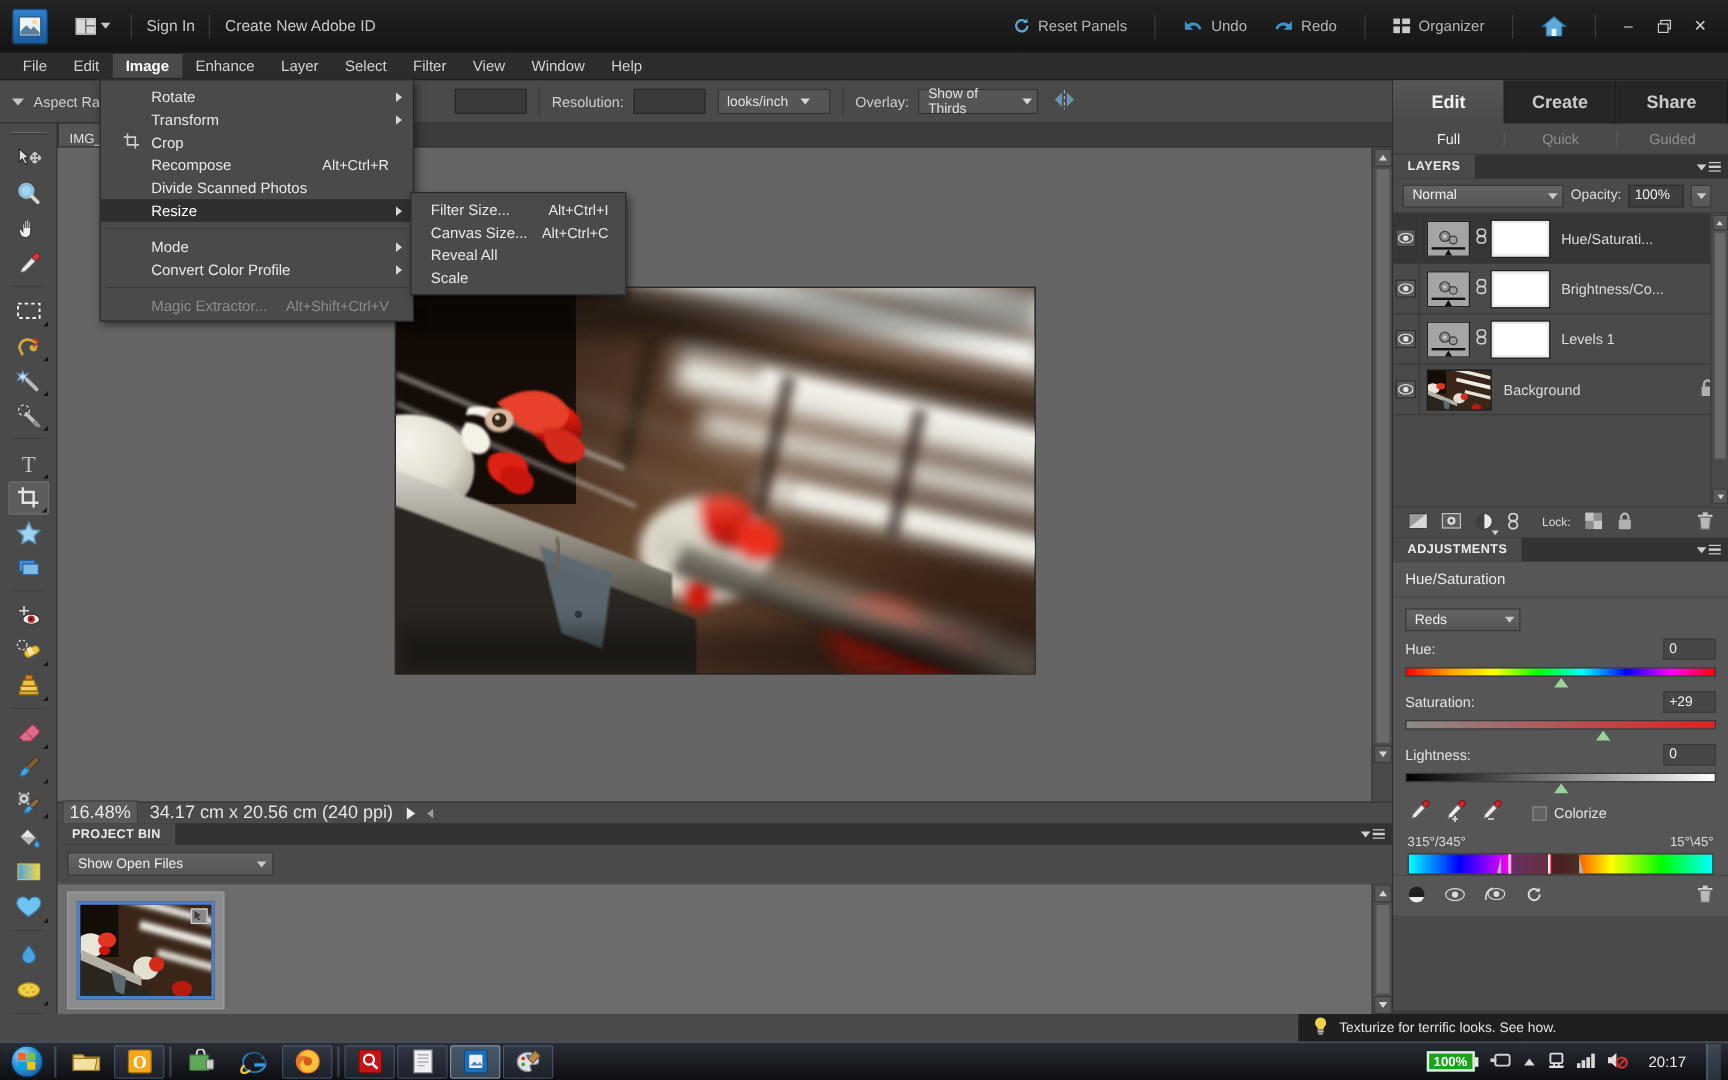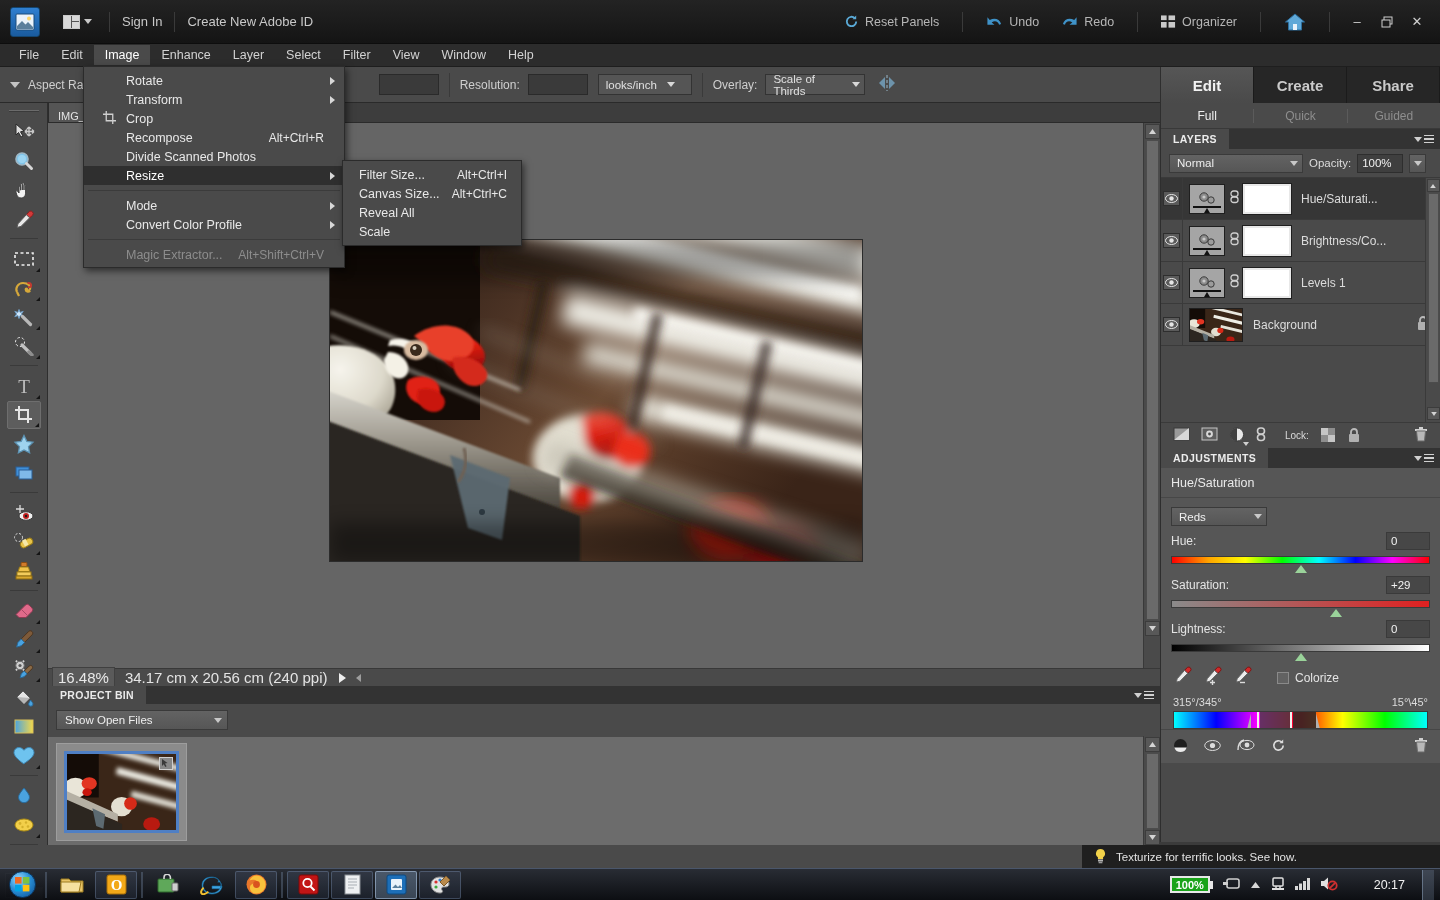--- a/index.html
+++ b/index.html
@@ -46,21 +46,21 @@
   .win-btn { width: 30px; height: 28px; display: flex; align-items: center; justify-content: center;
     color: #cfcfcf; font-size: 13px; cursor: default; }
 
   
   .menubar {
     position: absolute; left: 0; top: 44px; width: 1440px; height: 23px;
     background: #2c2c2c; border-bottom: 1px solid #1e1e1e;
     display: flex; align-items: center; padding-left: 8px;
   }
   .menubar .mi { padding: 3px 11px; font-size: 12.5px; color: #d2d2d2; cursor: default; }
-  .menubar .mi.active { background: #4a4a4a; color: #fff; }
+  .menubar .mi.active { background: #4a4a4a; color: #fff; font-weight: bold; }
 
   
   .optionsbar {
     position: absolute; left: 0; top: 67px; width: 1440px; height: 36px;
     background: #4a4a4a; border-bottom: 1px solid #2a2a2a;
     display: flex; align-items: center;
   }
   .opt-arrow { width: 0; height: 0; border-left: 5px solid transparent; border-right: 5px solid transparent;
     border-top: 6px solid #c4c4c4; margin: 0 8px 0 10px; }
   .opt-label { font-size: 12px; color: #cfcfcf; white-space: nowrap; }
@@ -216,21 +216,21 @@
   .tb-sep { width: 2px; height: 26px; background: rgba(120,140,170,.35); margin: 0 3px; }
   .tbicon { width: 42px; height: 28px; display: flex; align-items: center; justify-content: center;
     margin: 0 1px; border-radius: 2px; }
   .tbicon.framed { background: rgba(120,150,190,.13); border: 1px solid rgba(150,180,220,.28); }
   .tbicon.active { background: rgba(160,195,235,.3); border: 1px solid rgba(190,215,245,.5); }
   .tray { margin-left: auto; display: flex; align-items: center; gap: 9px; padding-right: 6px; }
   .battery { display: flex; align-items: center; }
   .batt-body { width: 40px; height: 17px; background: #1aa31a; border: 2px solid #e8e8e8;
     display: flex; align-items: center; justify-content: center; font-size: 11px; font-weight: bold; color: #fff; }
   .batt-cap { width: 3px; height: 8px; background: #e8e8e8; }
-  .clock { font-size: 12.5px; color: #f0f0f0; padding: 0 8px; margin-left: 19px; }
+  .clock { font-size: 12.5px; color: #f0f0f0; padding: 0 8px; }
   .showdesk { width: 12px; height: 30px; background: rgba(150,175,205,.22); border-left: 1px solid rgba(170,195,225,.4); }
 
   
   .dropdown { position: absolute; left: 83px; top: 66px; width: 262px;
     background: #4a4a4a; border: 1px solid #2b2b2b; box-shadow: 2px 3px 7px rgba(0,0,0,.55);
     padding: 4px 0 3px; z-index: 60; }
   .dd-item { height: 19px; display: flex; align-items: center; padding-left: 42px; position: relative;
     font-size: 12.5px; color: #e8e8e8; cursor: default; }
   .dd-item.hl { background: #2f2f2f; color: #ffffff; }
   .dd-item.dis { color: #8d8d8d; }
@@ -353,21 +353,21 @@
     <div class="optsep"></div>
     <span class="opt-label">Resolution:</span>
     <div class="opt-field" style="margin-left:8px"></div>
     <div class="opt-sel" style="margin-left:10px;width:94px">
       <span>looks/inch</span>
       <span class="caret-dn"></span>
     </div>
     <div class="optsep"></div>
     <span class="opt-label">Overlay:</span>
     <div class="opt-sel" style="margin-left:8px;width:100px">
-      <span>Scale of Thirds</span>
+      <span>Show of Thirds</span>
       <span class="caret-dn"></span>
     </div>
     <div style="margin-left:12px">
       <svg width="20" height="18" viewBox="0 0 20 18">
           <path d="M8 3v12L2 9z" fill="#6d93ab"></path>
           <path d="M12 3v12l6-6z" fill="#6d93ab"></path>
           <line x1="10" y1="1" x2="10" y2="17" stroke="#9ab8c9" stroke-dasharray="3 2"></line>
         </svg>
     </div>
   </div>

